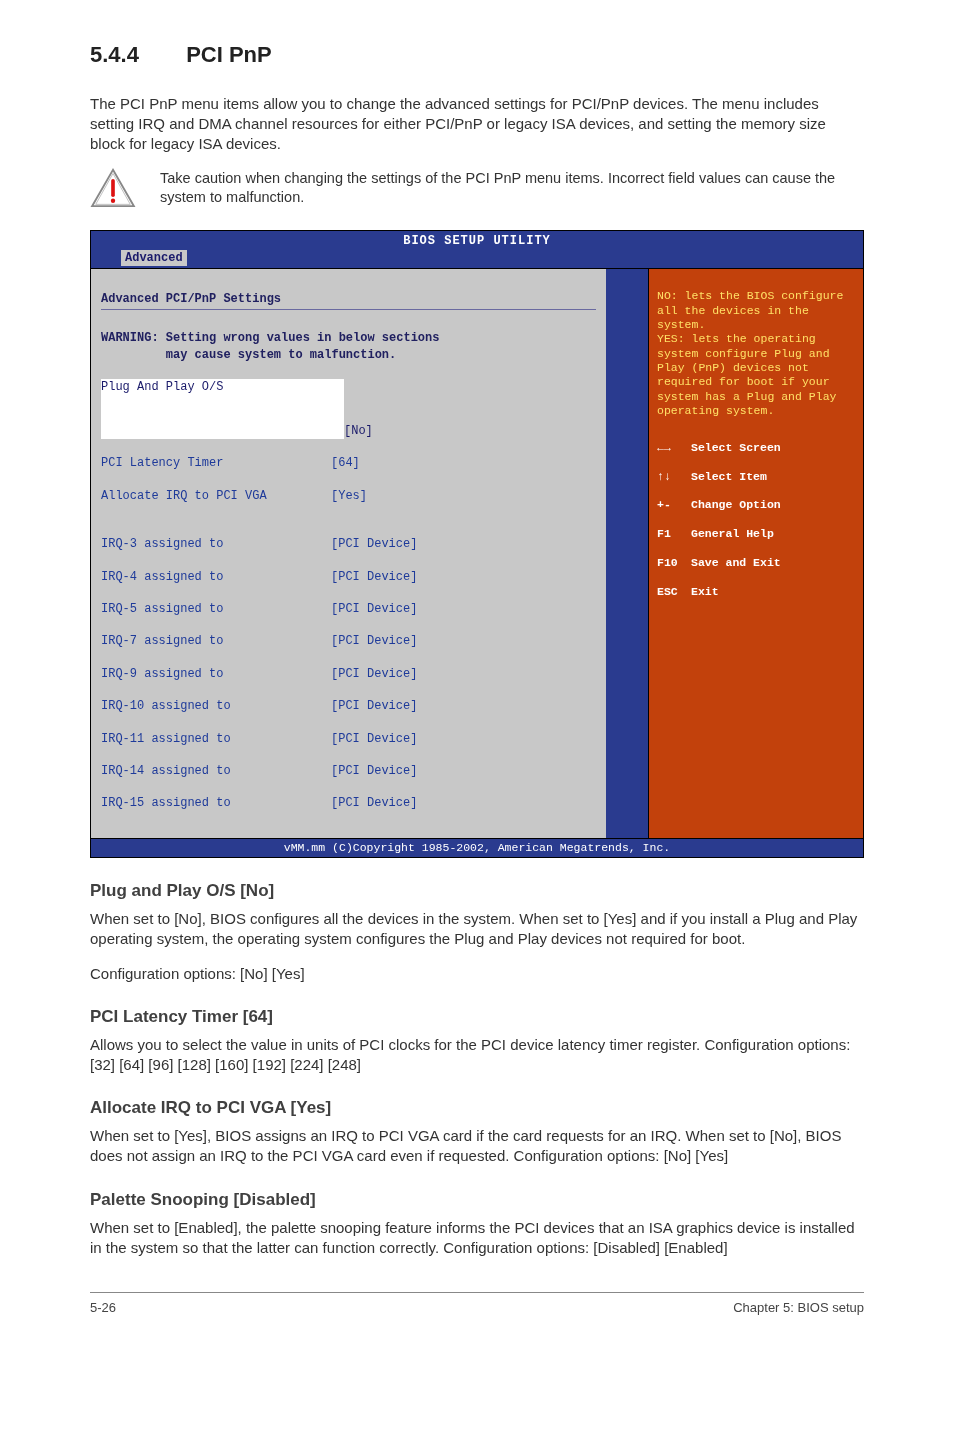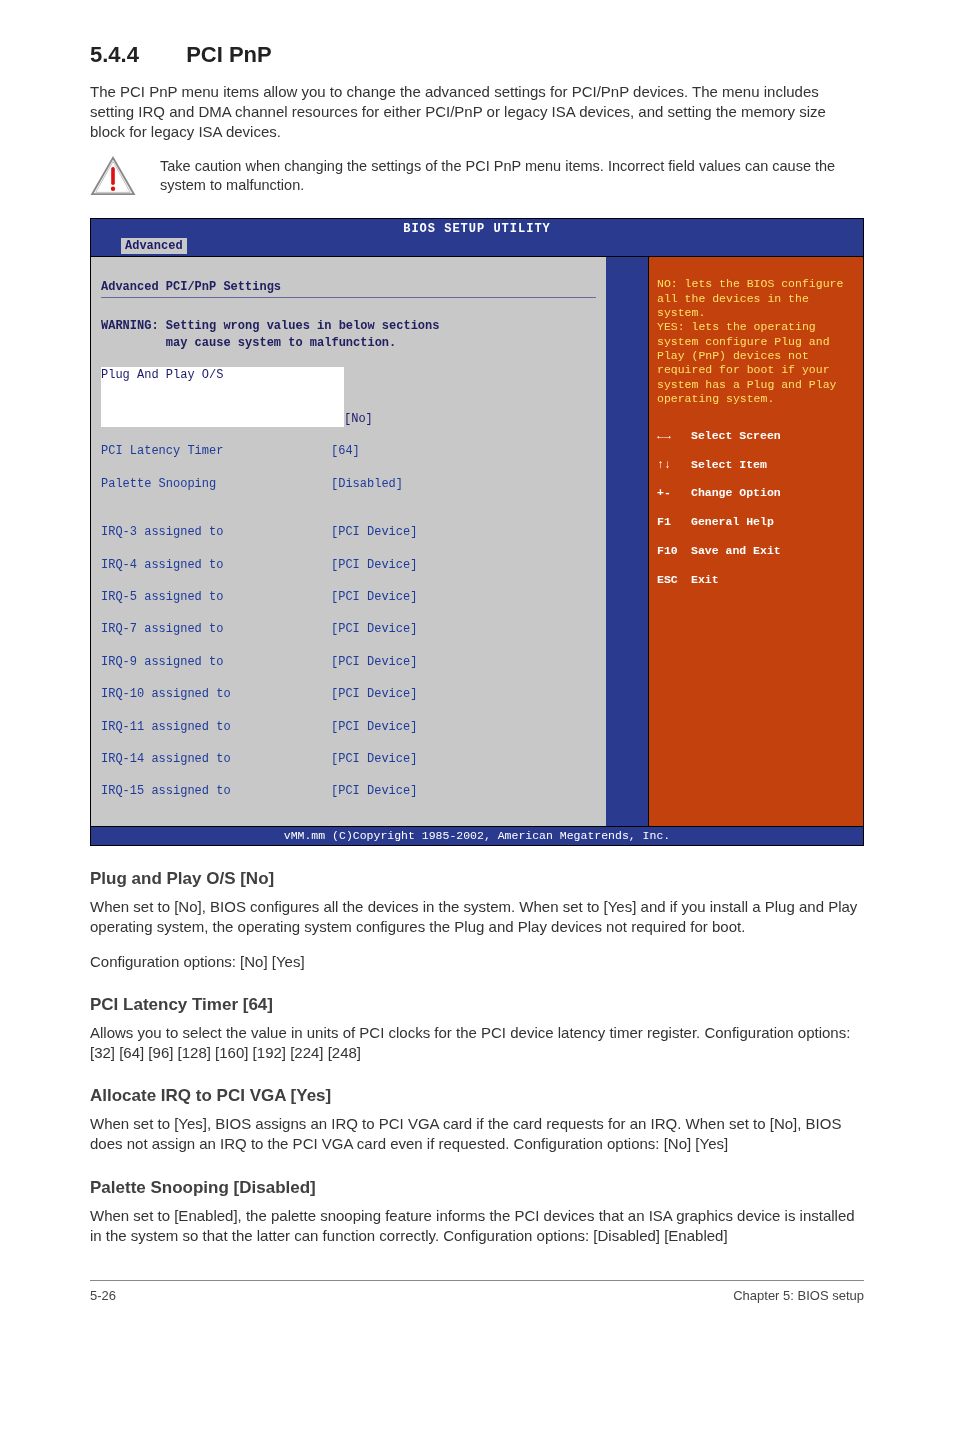--- a/index.html
+++ b/index.html
@@ -10,21 +10,21 @@
     width: 954px;
     margin: 0 auto;
     padding: 40px 90px 20px 90px;
     font-size: 15px;
     line-height: 1.35;
   }
   h2.section-heading {
     font-size: 22px;
     font-weight: bold;
     color: #222;
-    margin-bottom: 12px;
+    margin-bottom: 24px;
   }
   h2.section-heading .num { display:inline-block; width:90px; }
   p.body-text { margin-bottom: 14px; color:#333; }
   .caution-row { display:flex; align-items:center; gap:24px; margin: 14px 0 22px 0; }
   .caution-icon {
     width: 46px; height: 40px; flex: 0 0 auto;
   }
   .caution-text { font-size: 14.5px; line-height:1.35; }
   h3.sub-heading { font-size:17px; font-weight:bold; color:#404040; margin: 22px 0 6px 0; }
 
@@ -137,21 +137,21 @@
   </div>
   <div class="bios-body">
     <div class="bios-left">
 <span class="heading">Advanced PCI/PnP Settings</span>
 <div class="hr"></div>
 <span class="warn">WARNING: Setting wrong values in below sections</span>
 <span class="warn">         may cause system to malfunction.</span>
 
 <div class="row"><span class="label-sel">Plug And Play O/S</span><span class="val-sel">[No]</span></div>
 <div class="row"><span class="label">PCI Latency Timer</span><span class="val">[64]</span></div>
-<div class="row"><span class="label">Palette Snooping</span><span class="val">[Disabled]</span></div>
+<div class="row"><span class="label">Allocate IRQ to PCI VGA</span><span class="val">[Yes]</span></div>
 
 <div class="row"><span class="label">IRQ-3 assigned to</span><span class="val">[PCI Device]</span></div>
 <div class="row"><span class="label">IRQ-4 assigned to</span><span class="val">[PCI Device]</span></div>
 <div class="row"><span class="label">IRQ-5 assigned to</span><span class="val">[PCI Device]</span></div>
 <div class="row"><span class="label">IRQ-7 assigned to</span><span class="val">[PCI Device]</span></div>
 <div class="row"><span class="label">IRQ-9 assigned to</span><span class="val">[PCI Device]</span></div>
 <div class="row"><span class="label">IRQ-10 assigned to</span><span class="val">[PCI Device]</span></div>
 <div class="row"><span class="label">IRQ-11 assigned to</span><span class="val">[PCI Device]</span></div>
 <div class="row"><span class="label">IRQ-14 assigned to</span><span class="val">[PCI Device]</span></div>
 <div class="row"><span class="label">IRQ-15 assigned to</span><span class="val">[PCI Device]</span></div>

